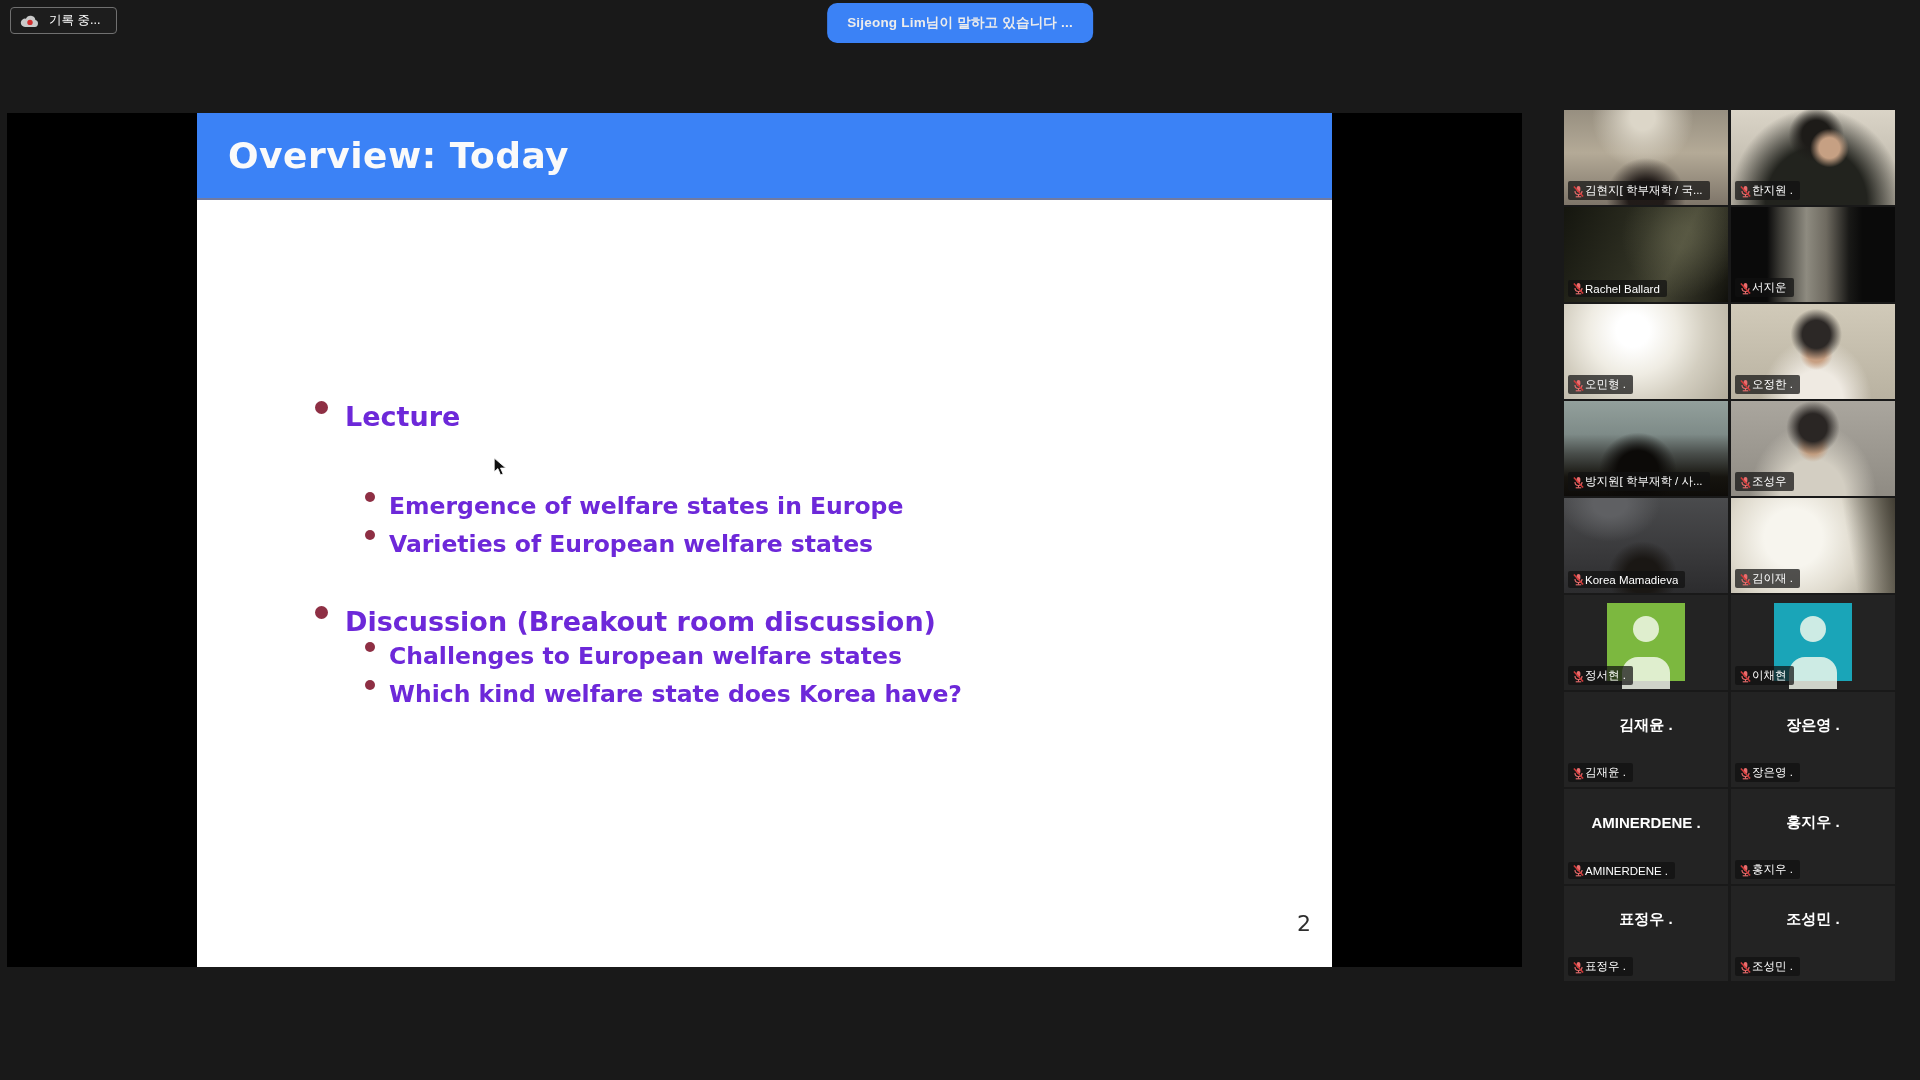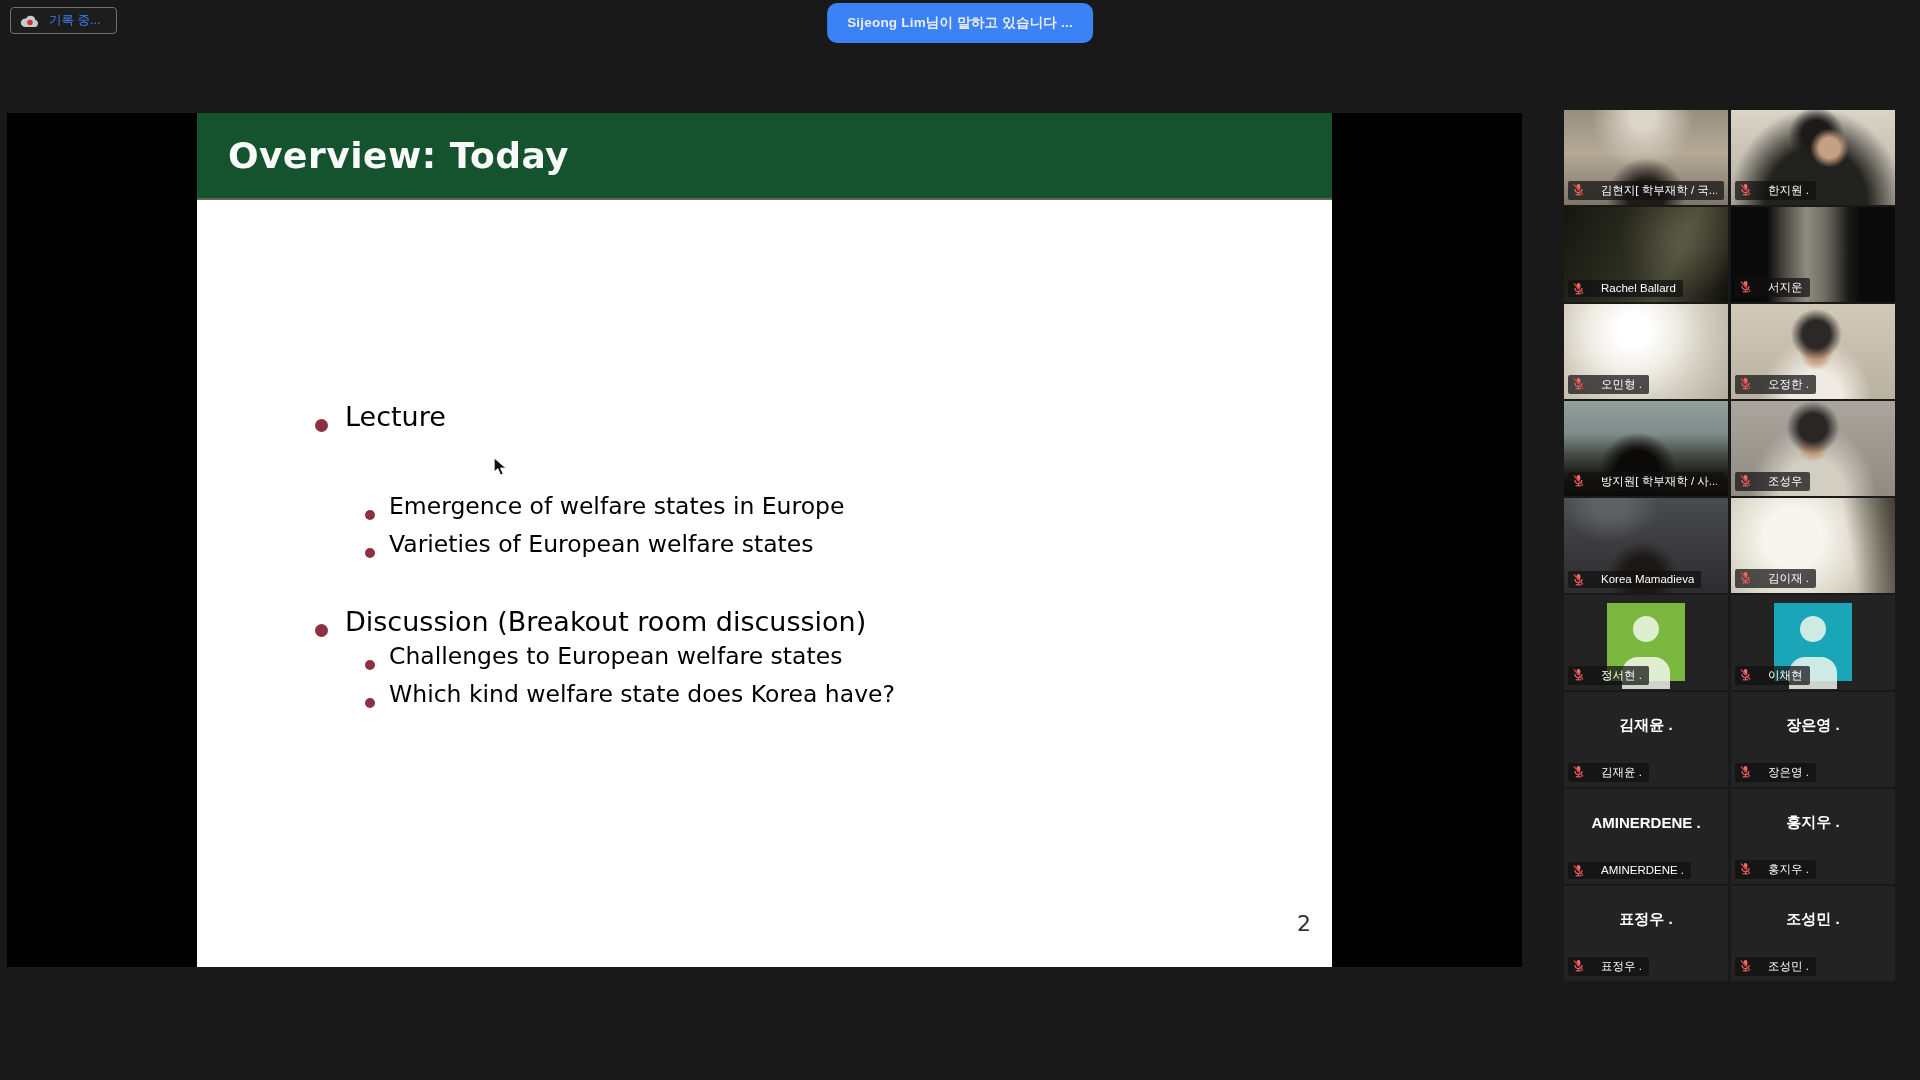--- a/index.html
+++ b/index.html
@@ -4,54 +4,54 @@
 <style>
   * { margin:0; padding:0; box-sizing:border-box; }
   html,body { width:1920px; height:1080px; background:#191919; overflow:hidden;
               font-family:"Liberation Sans", sans-serif; }
   .stage { position:relative; width:1920px; height:1080px; background:#191919; }
 
   
   .rec-pill { position:absolute; left:10px; top:7px; height:27px; display:flex;
     align-items:center; gap:9px; padding:0 16px 0 9px; background:#1d1d1d;
     border:1px solid #707070; border-radius:4px; }
-  .rec-pill span.txt { color:#3b82f6; font-size:12.5px; }
+  .rec-pill span.txt { color:#ffffff; font-size:12.5px; }
   .toast { position:absolute; left:50%; top:3px; transform:translateX(-50%);
     background:#3b82f6; border-radius:10px; height:40px; display:flex;
     align-items:center; padding:0 20px; }
   .toast span { color:#ececec; font-size:13.5px; font-weight:600; letter-spacing:.2px; }
 
   
   .share { position:absolute; left:7px; top:113px; width:1515px; height:854px; background:#000; }
   .slide { position:absolute; left:190px; top:0; width:1135px; height:854px; background:#ffffff; }
   .slide-header { position:absolute; left:0; top:0; width:100%; height:87px;
-    background:#14532d; border-bottom:2px solid rgba(158,118,92,0.55);
+    background:#3b82f6; border-bottom:2px solid rgba(158,118,92,0.55);
     display:flex; align-items:center; padding-left:31px; }
   .slide-header h1 { color:#fafafa; font-size:36px; font-weight:bold; letter-spacing:.5px;
     font-family:"DejaVu Sans", sans-serif; }
-  .b { position:absolute; display:flex; align-items:flex-end; color:#000000;
-    font-family:"DejaVu Sans", sans-serif; }
+  .b { position:absolute; display:flex; align-items:flex-start; color:#6d28d9;
+    font-family:"DejaVu Sans", sans-serif;font-weight:bold; }
   .b .dot { border-radius:50%; flex:0 0 auto; }
   .b.l1 { left:118px; gap:17px; font-size:27px; }
   .b.l1 .dot { width:13px; height:13px; }
   .b.l2 { left:168px; gap:14px; font-size:23.5px; }
   .b.l2 .dot { width:10px; height:10px; }
   .p0 { top:288px; } .p1 { top:341px; } .p2 { top:379px; } .p3 { top:417px; }
   .p4 { top:481px;margin-top:12px; } .p5 { top:529px; } .p6 { top:567px; }
   .page-num { position:absolute; left:1100px; top:798px; font-size:22px; color:#2e2e2e;
     font-family:"DejaVu Sans", sans-serif; }
   .cursor { position:absolute; left:296px; top:344px; }
 
   
   .gallery { position:absolute; left:1564px; top:110px; display:grid;
     grid-template-columns:164px 164px; grid-auto-rows:95px; column-gap:3px; row-gap:2px; }
   .tile { position:relative; background:#232323; overflow:hidden; }
   .vid { position:absolute; inset:0; }
-  .name-tag { position:absolute; left:4px; bottom:5px; display:flex; align-items:flex-start;
-    gap:16px; background:rgba(16,16,16,0.72); padding:2px 7px 2px 4px; border-radius:2px;
+  .name-tag { position:absolute; left:4px; bottom:5px; display:flex; align-items:flex-end;
+    gap:0; background:rgba(16,16,16,0.72); padding:2px 7px 2px 4px; border-radius:2px;
     max-width:156px; }
   .name-tag .nm { color:#fff; font-size:11.5px; white-space:nowrap; overflow:hidden; }
   .center-name { position:absolute; inset:0 0 28px 0; display:flex; align-items:center;
     justify-content:center; color:#fff; font-size:15px; font-weight:bold; }
   .avatar { position:absolute; left:50%; top:8px; transform:translateX(-50%);
     width:78px; height:78px; }
   .avatar .head { position:absolute; left:50%; top:13px; transform:translateX(-50%);
     width:26px; height:26px; border-radius:50%; background:rgba(245,250,238,0.82); }
   .avatar .torso { position:absolute; left:50%; bottom:-8px; transform:translateX(-50%);
     width:48px; height:32px; border-radius:16px 16px 0 0; background:rgba(245,250,238,0.82); }

